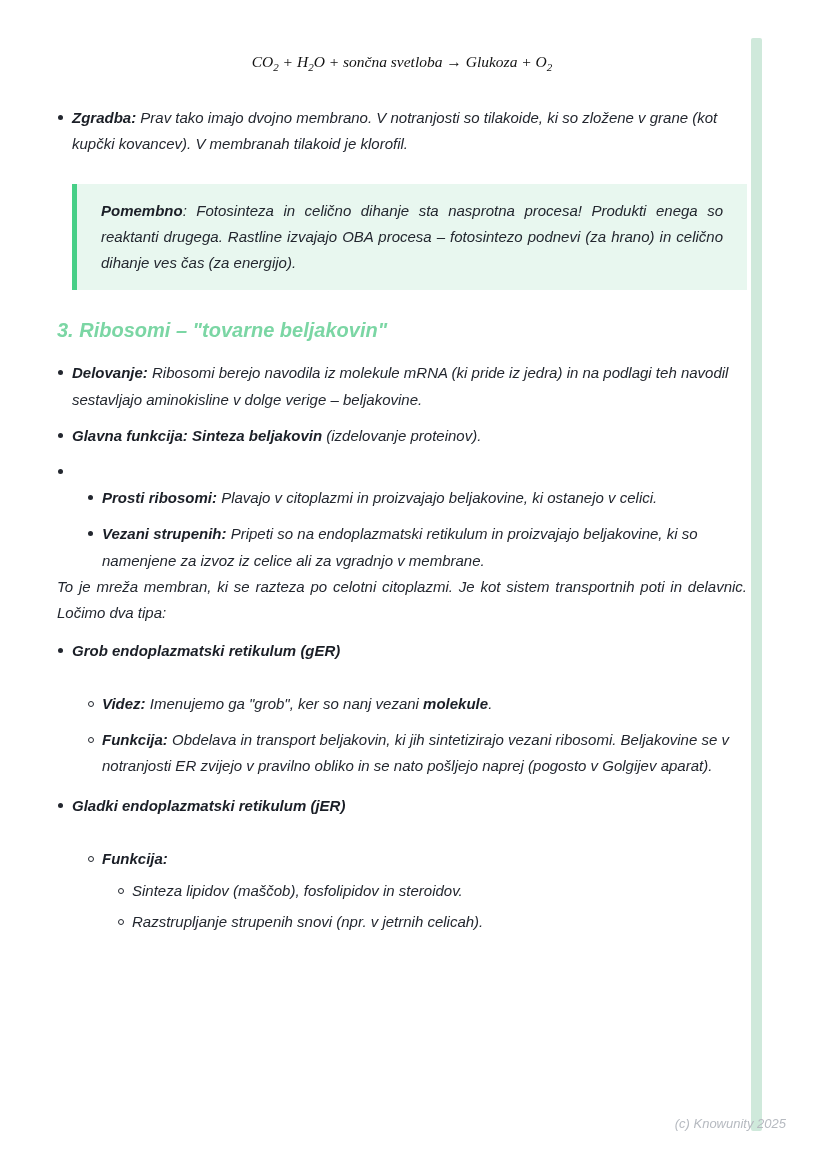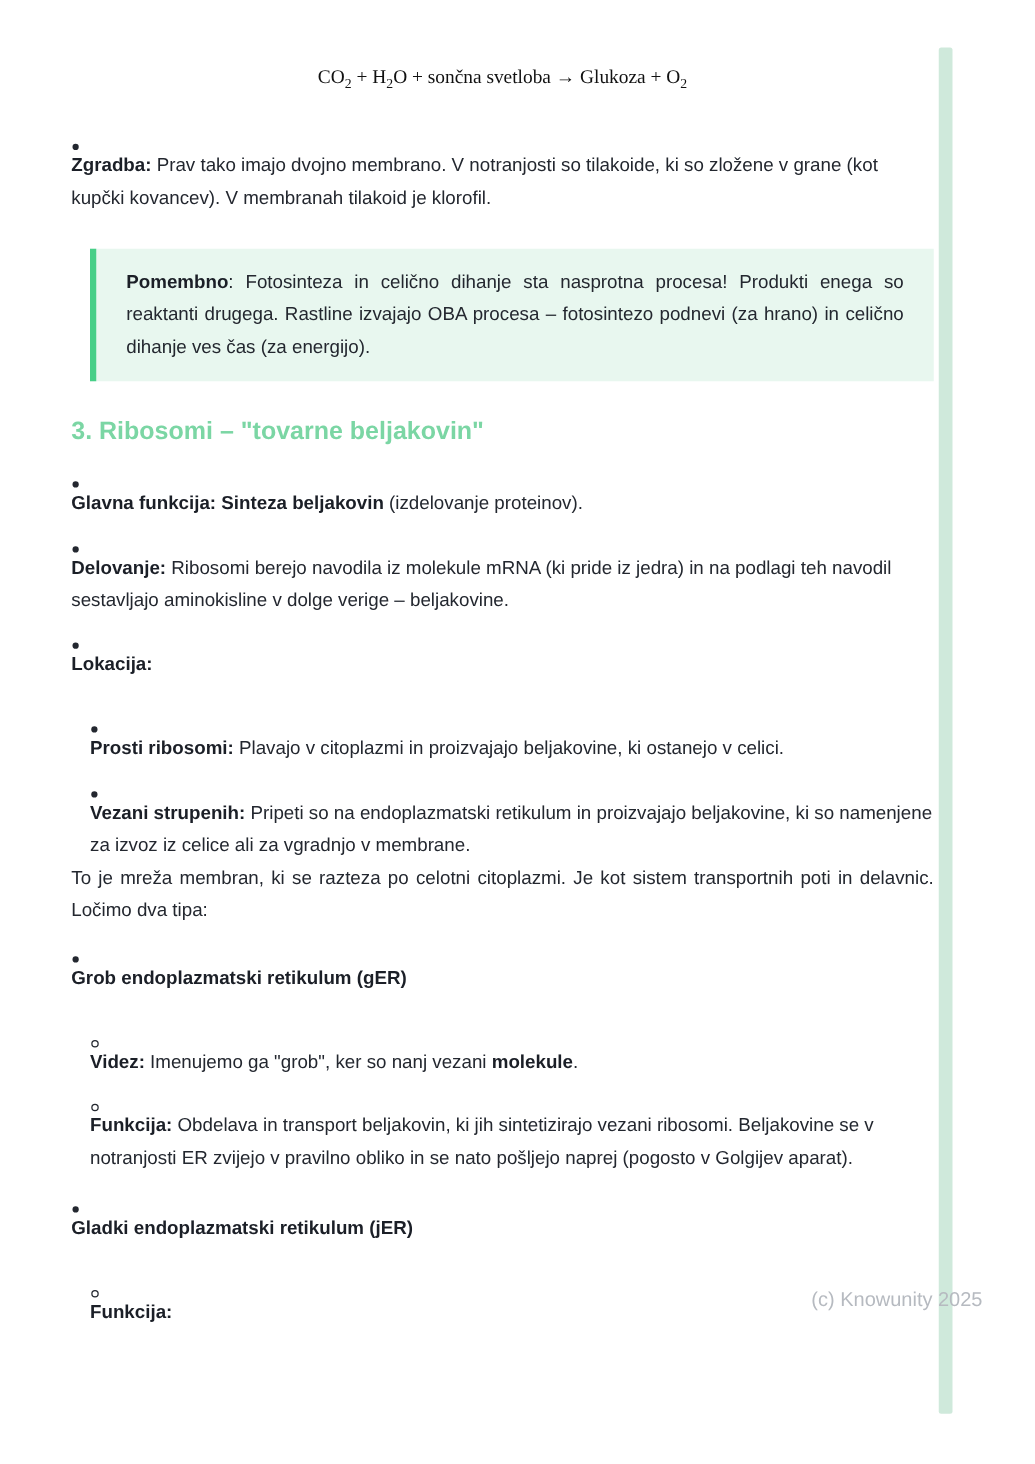--- a/index.html
+++ b/index.html
@@ -1,31 +1,32 @@
 <!DOCTYPE html>
 <html style="--heading-color: #7bd6a4; --callout-bg: #e8f7ef; --callout-border: #47cf87; --strip: #cfe9db; --text: #23272f; --muted: #b6bac0;"><head>
 <meta charset="utf-8">
 <style>
   * { box-sizing: border-box; }
   html, body { margin: 0; padding: 0; background: #ffffff; }
   .page {
     width: 828px; height: 1152px; position: relative; overflow: hidden;
     background: #ffffff; color: var(--text, #23272f);
     font-family: "Liberation Sans", sans-serif;
+    font-style: italic;
   }
   .content { padding: 48px 81px 0 57px; font-size: 15px; line-height: 1.75; }
 
   .equation {
     font-family: "Liberation Serif", serif;
     text-align: center; font-size: 15.5px; margin: 0 0 30px; color: #111;
   }
   .equation sub { font-size: 11px; line-height: 0; }
 
   .list { margin: 0; padding: 0; }
-  .li { display: flex; flex-direction: column; }
+  .li { display: flex; }
   .list > .li + .li { margin-top: 10px; }
   .list.spaced > .li + .li { margin-top: 14px; }
   .marker { flex: 0 0 15px; position: relative; }
   .dot, .ring { position: absolute; top: 10px; left: 1px; border-radius: 50%; }
   .dot { width: 5px; height: 5px; background: var(--text, #23272f); }
   .ring { width: 6px; height: 6px; border: 1.2px solid var(--text, #23272f); background: transparent; }
   .li-body { flex: 1; min-width: 0; }
   .nested { margin-top: 26px; padding-left: 15px; }
   .nested.tight { margin-top: 6px; }
   .nested.tight > .li + .li { margin-top: 5px; }
@@ -41,22 +42,22 @@
   .callout p { margin: 0; }
   .justify { text-align: justify; }
 
   .heading {
     color: var(--heading-color, #7bd6a4);
     font-size: 20px; font-weight: bold; margin: 28px 0 18px; line-height: 1.2;
   }
   .para { margin: 0 0 12px; }
 
   .footer {
-    position: absolute; top: 1032px; right: 42px;
-    font-size: 16px; color: var(--muted, #b6bac0); z-index: 2;
+    position: absolute; top: 1116px; right: 42px;
+    font-size: 13px; color: var(--muted, #b6bac0); z-index: 2;
   }
   .strip {
     position: absolute; top: 38px; right: 66px; width: 11px; height: 1093px;
     background: var(--strip, #cfe9db); z-index: 1; border-radius: 2px;
   }
 </style>
 </head>
 <body>
 
 <div class="page">
@@ -79,34 +80,33 @@
       <p class="justify"><strong>Pomembno</strong><span>: Fotosinteza in celično dihanje sta nasprotna procesa! Produkti enega so reaktanti drugega. Rastline izvajajo OBA procesa – fotosintezo podnevi (za hrano) in celično dihanje ves čas (za energijo).</span></p>
     </div>
 
     <h2 class="heading">3. Ribosomi – "tovarne beljakovin"</h2>
 
     <div class="list">
       <div class="li">
         <span class="marker">
             <span class="dot"></span>
           </span>
+        <div class="li-body"><strong>Delovanje:</strong><span> Ribosomi berejo navodila iz molekule mRNA (ki pride iz jedra) in na podlagi teh navodil sestavljajo aminokisline v dolge verige – beljakovine.</span></div>
+      </div>
+      <div class="li">
+        <span class="marker">
+            <span class="dot"></span>
+          </span>
         <div class="li-body"><strong>Glavna funkcija: Sinteza beljakovin</strong><span> (izdelovanje proteinov).</span></div>
       </div>
       <div class="li">
         <span class="marker">
             <span class="dot"></span>
           </span>
-        <div class="li-body"><strong>Delovanje:</strong><span> Ribosomi berejo navodila iz molekule mRNA (ki pride iz jedra) in na podlagi teh navodil sestavljajo aminokisline v dolge verige – beljakovine.</span></div>
-      </div>
-      <div class="li">
-        <span class="marker">
-            <span class="dot"></span>
-          </span>
         <div class="li-body">
-          <div><strong>Lokacija:</strong></div>
           <div class="list nested">
             <div class="li">
               <span class="marker">
                   <span class="dot"></span>
                 </span>
               <div class="li-body"><strong>Prosti ribosomi:</strong><span> Plavajo v citoplazmi in proizvajajo beljakovine, ki ostanejo v celici.</span></div>
             </div>
             <div class="li">
               <span class="marker">
                   <span class="dot"></span>
@@ -150,20 +150,34 @@
           </span>
         <div class="li-body">
           <div><strong>Gladki endoplazmatski retikulum (jER)</strong></div>
           <div class="list nested">
             <div class="li">
               <span class="marker">
                   <span class="ring"></span>
                 </span>
               <div class="li-body">
                 <div><strong>Funkcija:</strong></div>
+                <div class="list nested tight">
+                  <div class="li">
+                    <span class="marker">
+                        <span class="ring"></span>
+                      </span>
+                    <div class="li-body"><span>Sinteza lipidov (maščob), fosfolipidov in steroidov.</span></div>
+                  </div>
+                  <div class="li">
+                    <span class="marker">
+                        <span class="ring"></span>
+                      </span>
+                    <div class="li-body"><span>Razstrupljanje strupenih snovi (npr. v jetrnih celicah).</span></div>
+                  </div>
+                </div>
               </div>
             </div>
           </div>
         </div>
       </div>
     </div>
 
   </div>
 
   <div class="footer">(c) Knowunity 2025</div>

